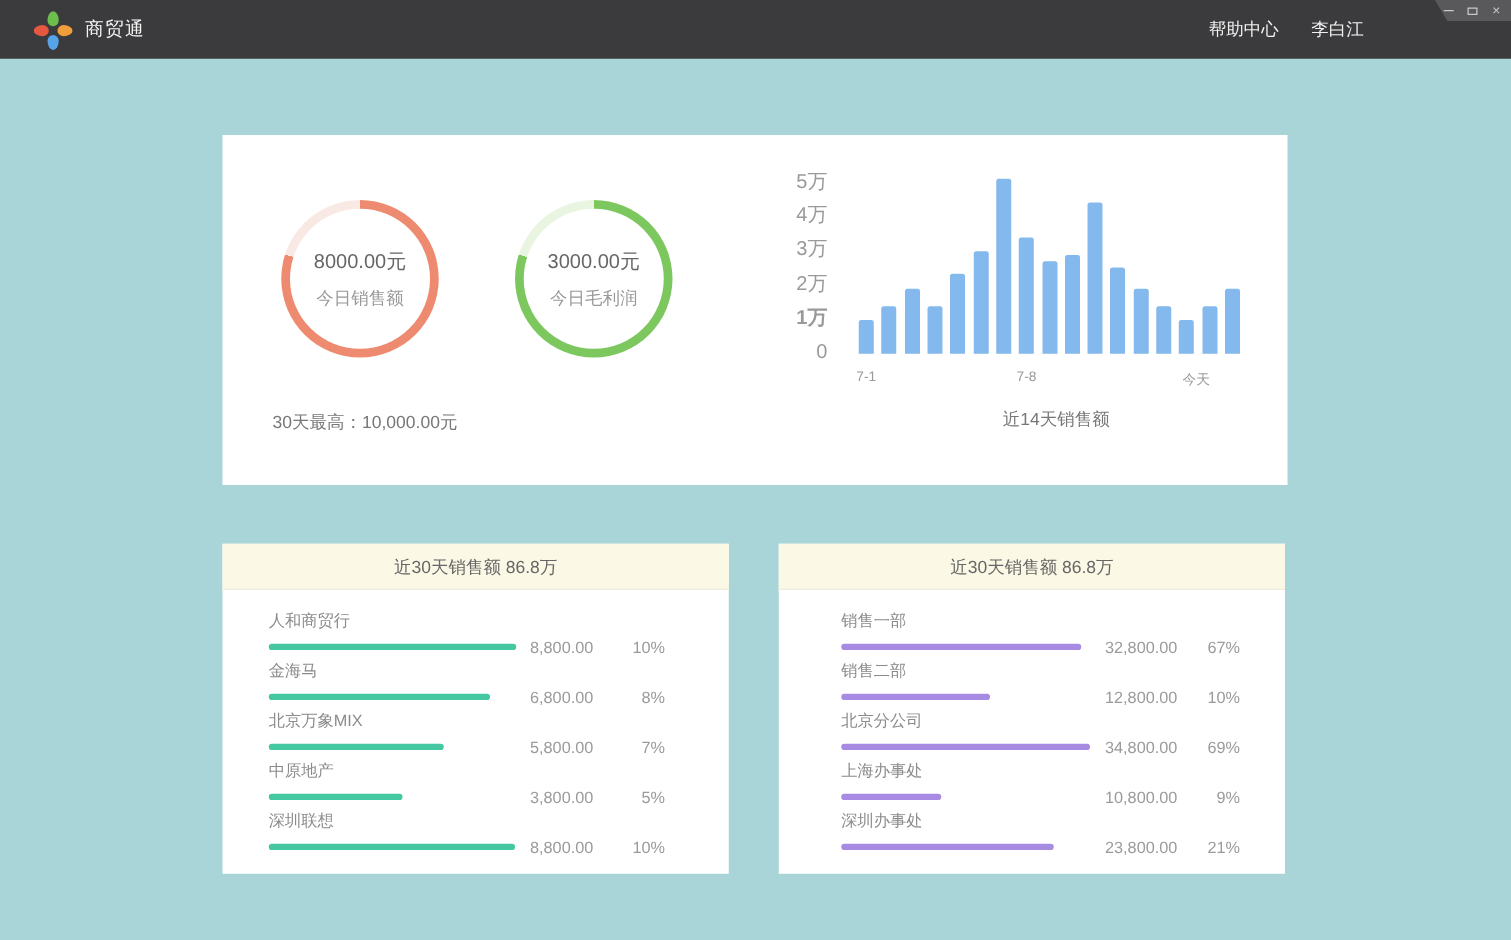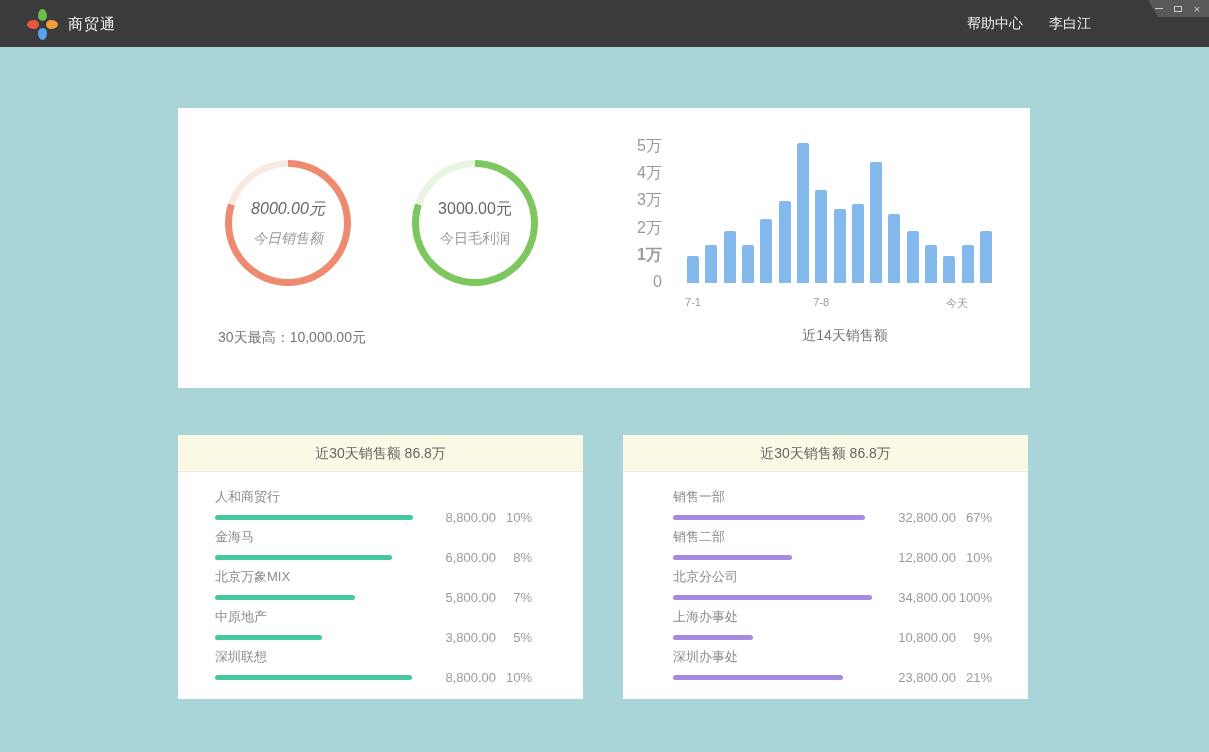--- a/index.html
+++ b/index.html
@@ -44,21 +44,21 @@
   .wc-close-glyph { color:#c9c9c9; font-size:11px; line-height:10px; }
 
   
   .card { position:absolute; background:#fff; }
   .overview-card { left:178px; top:108px; width:852px; height:280px; }
   .list-card-left  { left:178px; top:435px; width:405px; height:264px; }
   .list-card-right { left:623px; top:435px; width:405px; height:264px; }
 
   
   .donut { position:absolute; width:126px; height:126px; }
-  .donut-1 { left:47px; top:52px;font-style:italic; }
+  .donut-1 { left:47px; top:52px; }
   .donut-2 { left:234px; top:52px; }
   .donut-ring { position:absolute; inset:0; border-radius:50%; }
   .donut-hole { position:absolute; inset:7px; border-radius:50%; background:#fff; }
   .donut-text {
     position:absolute; inset:0; display:flex; flex-direction:column;
     align-items:center; justify-content:center; gap:10px;
   }
   .donut-value { font-size:16px; color:#666; }
   .donut-label { font-size:14px; color:#999; }
   .donut-footnote { position:absolute; top:221px; width:240px; text-align:center; font-size:14px; color:#777; }
@@ -79,21 +79,21 @@
     background:var(--header-bg,#fbf8e5); border-bottom:1px solid #efecdc;
     font-size:14px; color:#666;
   }
   .card-list { padding:17px 51px 0 37px; }
   .list-card-right .card-list { padding:17px 36px 0 50px; }
   .list-row { margin-bottom:5px; height:35px; }
   .row-label { font-size:13px; color:#8b8b8b; height:16px; line-height:16px; margin-bottom:5px; }
   .row-line { display:flex; align-items:center; height:14px; }
   .row-bar { height:5px; border-radius:3px; flex:none; }
   .row-vals { margin-left:auto; display:flex; font-size:13px; color:#9b9b9b; }
-  .row-amount { min-width:72px; text-align:right; }
+  .row-amount { min-width:72px; text-align:left; }
   .row-percent { min-width:36px; text-align:right; }
 </style>
 </head>
 <body>
 
 <div class="titlebar">
   <div class="logo">
     <div class="petal" style="transform: rotate(0deg) translateY(-1px); background: rgb(109, 191, 77);"></div>
     <div class="petal" style="transform: rotate(90deg) translateY(-1px); background: rgb(240, 158, 60);"></div>
     <div class="petal" style="transform: rotate(180deg) translateY(-1px); background: rgb(87, 164, 232);"></div>
@@ -251,21 +251,21 @@
             <span class="row-percent">10%</span>
           </div>
         </div>
       </div>
       <div class="list-row">
         <div class="row-label">北京分公司</div>
         <div class="row-line">
           <div class="row-bar" style="width: 199px; background: rgb(167, 138, 225);"></div>
           <div class="row-vals">
             <span class="row-amount">34,800.00</span>
-            <span class="row-percent">100%</span>
+            <span class="row-percent">69%</span>
           </div>
         </div>
       </div>
       <div class="list-row">
         <div class="row-label">上海办事处</div>
         <div class="row-line">
           <div class="row-bar" style="width: 80px; background: rgb(167, 138, 225);"></div>
           <div class="row-vals">
             <span class="row-amount">10,800.00</span>
             <span class="row-percent">9%</span>

